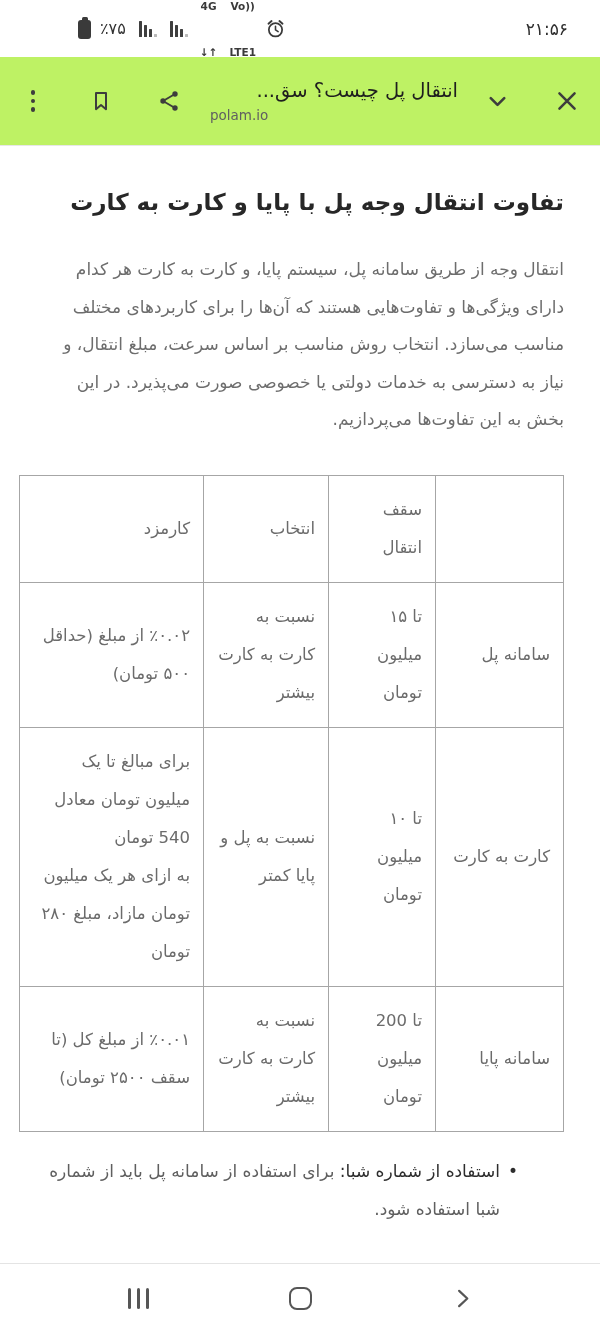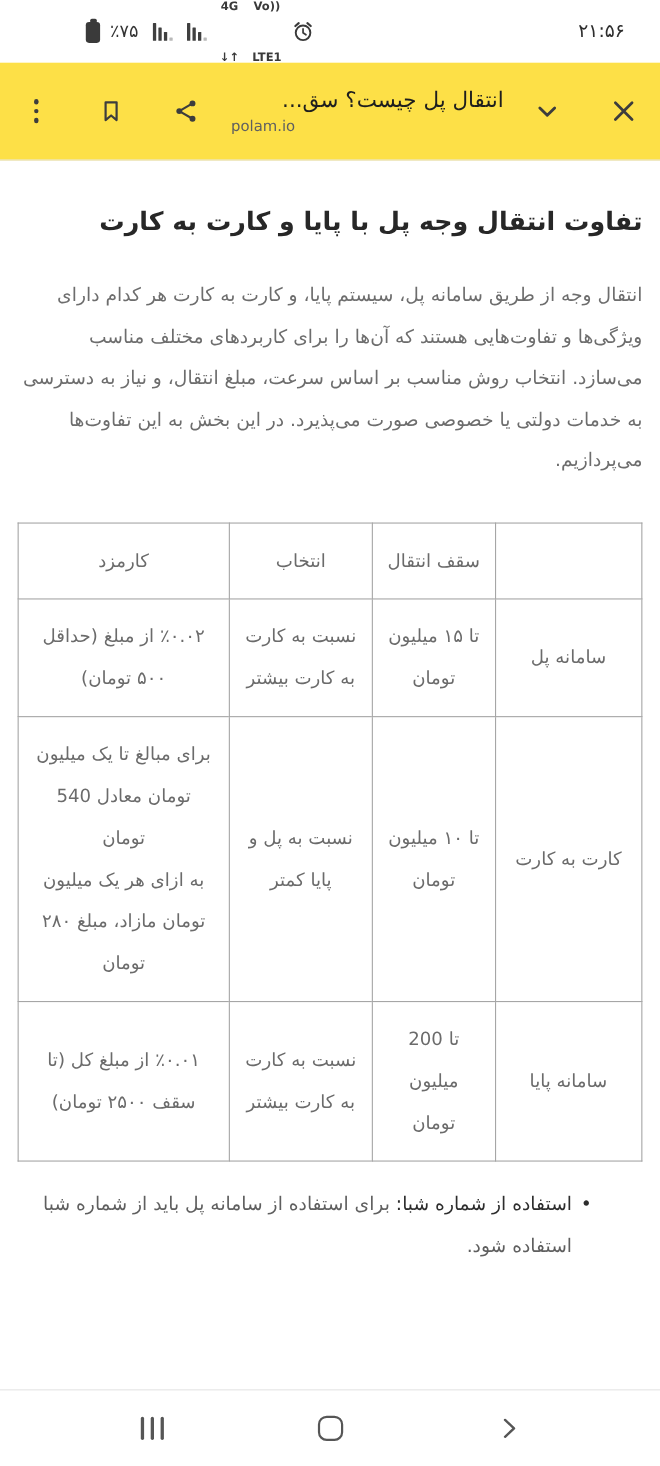--- a/index.html
+++ b/index.html
@@ -13,39 +13,39 @@
   .battery { position:relative; width:13px; height:19px; background:#3a3a3a; border-radius:3px; margin-top:2px; }
   .battery::before { content:""; position:absolute; top:-3px; left:3.5px; width:6px; height:3px; background:#3a3a3a; border-radius:1.5px 1.5px 0 0; }
   .sb-pct { font-size:16px; color:#333; }
   .sig { display:flex; align-items:flex-end; gap:2px; height:16px; margin-left:4px; }
   .sig span { width:3px; background:#3f3f3f; border-radius:0.5px; display:block; }
   .sig .b1{height:16px} .sig .b2{height:12px} .sig .b3{height:8px} .sig .b4{height:3px; background:#b9b9b9;}
   .netblock { display:flex; flex-direction:column; align-items:center; line-height:10px; font-size:10.5px; font-weight:700; color:#3a3a3a; margin-left:3px;gap:36px; }
   .sb-time { margin-left:auto; font-size:17px; color:#2e2e2e; }
 
   
-  .toolbar { height:89px; display:flex; align-items:center; padding:0 18px; border-bottom:1px solid #e7e7e7; background:#fde047; }
+  .toolbar { height:89px; display:flex; align-items:center; padding:0 18px; border-bottom:1px solid #e7e7e7; background:#bef264; }
   .tb-btn { display:flex; align-items:center; justify-content:center; width:30px; height:40px; cursor:pointer; flex:0 0 auto; }
   .menu-dots { display:flex; flex-direction:column; gap:4px; align-items:center; }
   .menu-dots i { width:4.5px; height:4.5px; border-radius:50%; background:#3d3d3d; display:block; }
   .bookmark-btn { margin-left:38px; }
   .share-btn { margin-left:38px; }
   .title-wrap { margin-left:26px; width:248px; display:flex; flex-direction:column; gap:5px; overflow:hidden; cursor:pointer; }
   .tb-title { direction:rtl; text-align:right; white-space:nowrap; overflow:hidden; font-size:19.5px; color:#1e1e1e; }
   .tb-url { direction:ltr; text-align:left; font-size:13.5px; color:#606060; }
   .spacer { flex:1; }
   .chev-btn { margin-right:22px; }
 
   
-  .content { padding:0 16px; direction:rtl; }
+  .content { padding:0 36px; direction:rtl; }
   .article-title { margin-top:36px; font-size:23px; line-height:41px; font-weight:700; color:#272727; text-align:right; }
   .article-paragraph { margin-top:28px; font-size:17px; line-height:37.5px; color:#6d6d6d; text-align:right; }
 
   table.cmp { margin-top:36px; width:100%; border-collapse:collapse; table-layout:fixed; }
-  table.cmp th, table.cmp td { border:1px solid #a6a6a6; padding:15px 13px; font-size:16.5px; font-weight:400; line-height:38px; color:#6b6b6b; text-align:center; vertical-align:middle; }
+  table.cmp th, table.cmp td { border:1px solid #a6a6a6; padding:15px 13px; font-size:16.5px; font-weight:400; line-height:38px; color:#6b6b6b; text-align:right; vertical-align:middle; }
   table.cmp td div + div { margin-top:0; }
 
   .section-title { margin-top:42px; font-size:23px; line-height:40px; font-weight:700; color:#272727; text-align:right; }
   ul.feature-list { margin-top:20px; padding:0 48px 0 0; list-style:none; }
   ul.feature-list li { position:relative; padding-right:16px; font-size:17px; line-height:38px; color:#5f5f5f; text-align:right; }
   ul.feature-list li::before { content:"•"; position:absolute; right:-2px; top:0; color:#2d2d2d; font-size:17px; }
   ul.feature-list b { color:#2d2d2d; font-weight:400; }
 
   
   .nav-bar { position:absolute; left:0; right:0; bottom:0; height:70px; background:#fff; border-top:1px solid #e4e4e4; display:flex; align-items:center; justify-content:space-between; padding:0 118px; }

